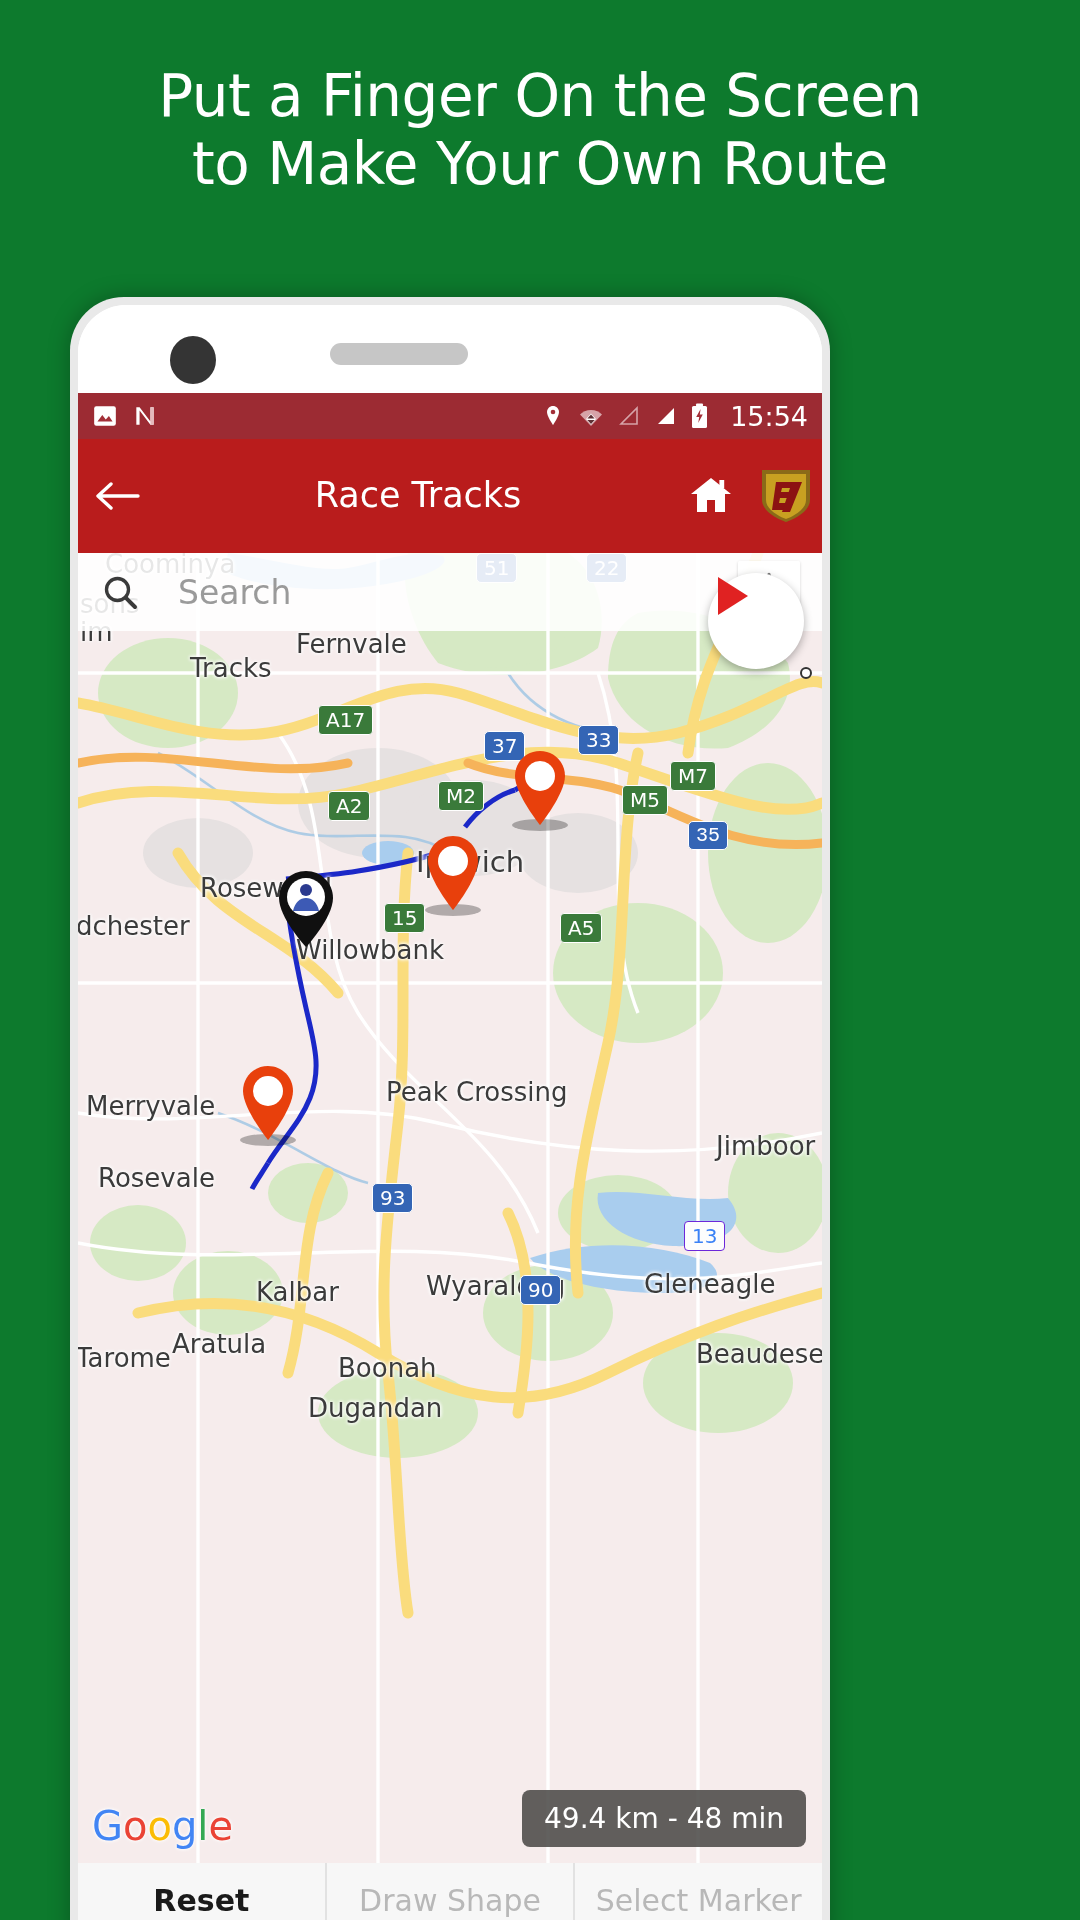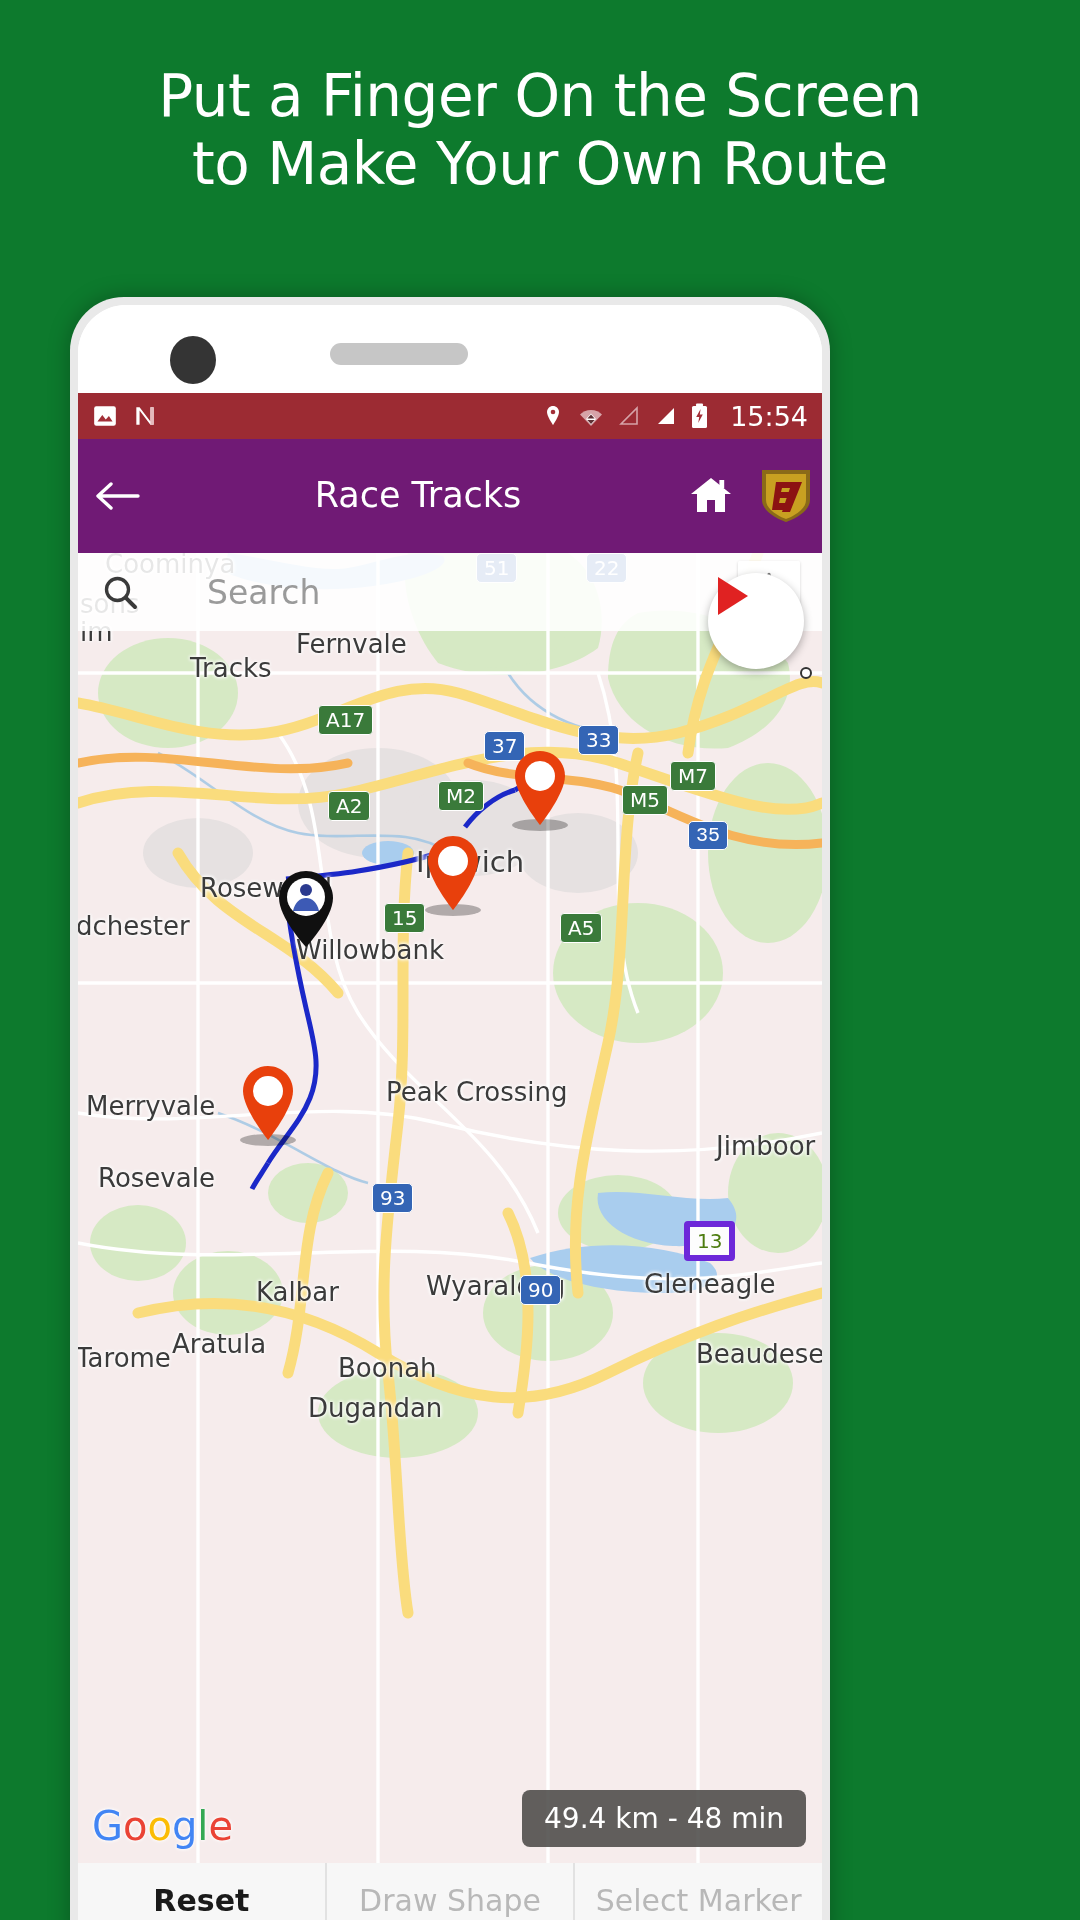--- a/index.html
+++ b/index.html
@@ -66,21 +66,21 @@
   .sb-left { display:flex; align-items:center; gap:14px; }
   .sb-right { margin-left:auto; display:flex; align-items:center; gap:13px; }
   .sb-clock {
     color:#ffffff; font-size:27px; font-weight:400; margin-left:9px;
     font-family:"DejaVu Sans", sans-serif;
   }
   .ico { display:block; }
 
   
   .appbar {
-    position:relative; height:114px; background:#701a75;
+    position:relative; height:114px; background:#b91c1c;
     display:flex; align-items:center; padding:0 8px;
   }
   .back-btn { width:62px; height:62px; display:flex; align-items:center; justify-content:center; flex:0 0 auto;}
   .titles { flex:1; text-align:center; padding-left:4px; }
   .title {
     color:#ffffff; font-size:35px; line-height:1.12; font-weight:400;
     font-family:"DejaVu Sans", sans-serif;
   }
   .subtitle {
     color:#ffffff; font-size:28px; line-height:1.25; font-weight:400;
@@ -90,21 +90,20 @@
   .badge-logo {
     width:56px; height:60px; position:relative;
   }
 
   
   .searchbar {
     position:absolute; left:0; top:160px; width:744px; height:78px;
     background:rgba(255,255,255,0.88);
     display:flex; align-items:center; padding:0 22px;
     z-index:6;
-    gap:29px;
   }
   .search-input-txt {
     margin-left:38px; color:#9a9a9a; font-size:33px;
     font-family:"DejaVu Sans", sans-serif;
   }
   .locate-box {
     margin-left:auto; width:62px; height:62px;
     background:rgba(255,255,255,0.9);
     display:flex; align-items:center; justify-content:center;
     border-radius:2px;
@@ -124,21 +123,21 @@
     text-shadow:0 0 4px #fff,0 0 4px #fff,0 0 3px #fff;
     white-space:nowrap;
   }
   .shield {
     position:absolute; background:#3a7a3a; color:#fff;
     font-size:20px; padding:2px 7px; border-radius:4px;
     font-family:"DejaVu Sans", sans-serif;
     border:1px solid #fff;
   }
   .shield.blue { background:#3465b5; border-radius:5px; }
-  .shield.white { background:#fdfdfd; color:#4d7c0f; border:6px solid #6d28d9; }
+  .shield.white { background:#fdfdfd; color:#3b82f6; border:1px solid #6d28d9; }
 
   
   .pin { position:absolute; width:60px; height:78px; }
   .pin .shadow {
     position:absolute; left:2px; bottom:-4px; width:56px; height:12px;
     background:rgba(0,0,0,0.28); border-radius:50%;
   }
   .pin-person { position:absolute; width:64px; height:80px; }
 
   

